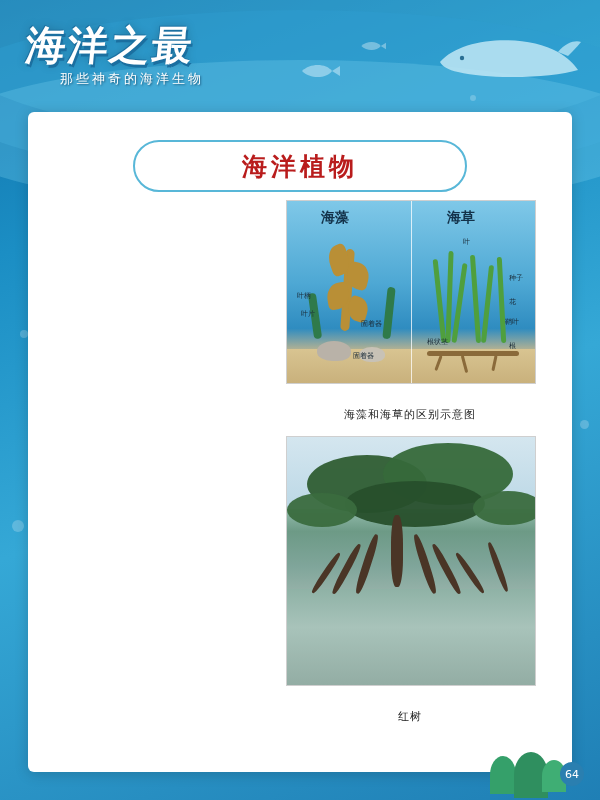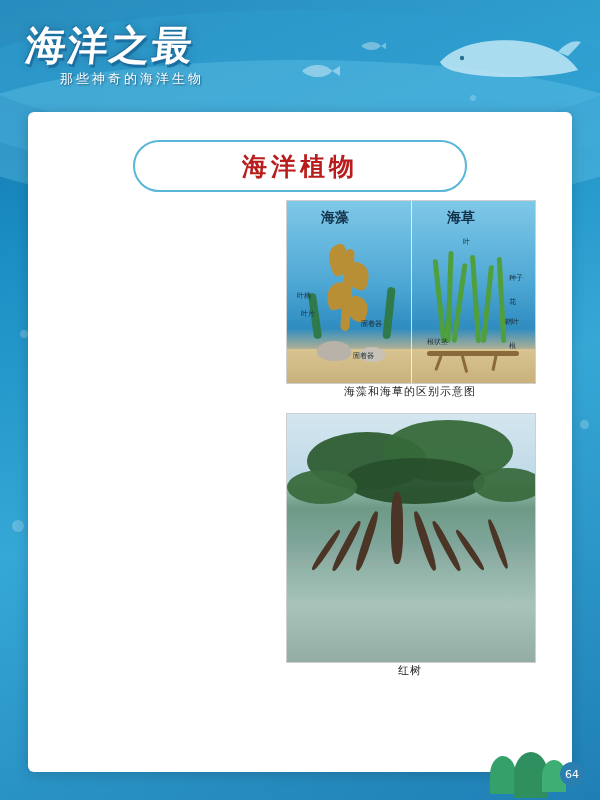--- a/index.html
+++ b/index.html
@@ -132,21 +132,21 @@
     border: 1px solid #cfcfcf;
     position: relative;
     overflow: hidden;
     background: linear-gradient(#7fc8e8 0%, #4ea8d4 45%, #2f8cc0 70%, #cdb98a 84%, #c0ab7c 100%);
   }
   .fig-cap {
     text-align: center;
     font-family: Liberation Sans, sans-serif;
     font-size: 11px;
     color: #222;
-    margin-top: 0;
+    margin-top: 23px;
     letter-spacing: 1px;
   }
   .fig2 {
     margin-top: 14px;
     width: 248px;
     height: 248px;
     border: 1px solid #cfcfcf;
     position: relative;
     overflow: hidden;
     background: linear-gradient(#cfe3ee 0%, #bcd7e6 22%, #8fb9a8 30%, #6d9a86 38%, #7fa59a 52%, #9db6ad 66%, #b7c9c2 100%);

